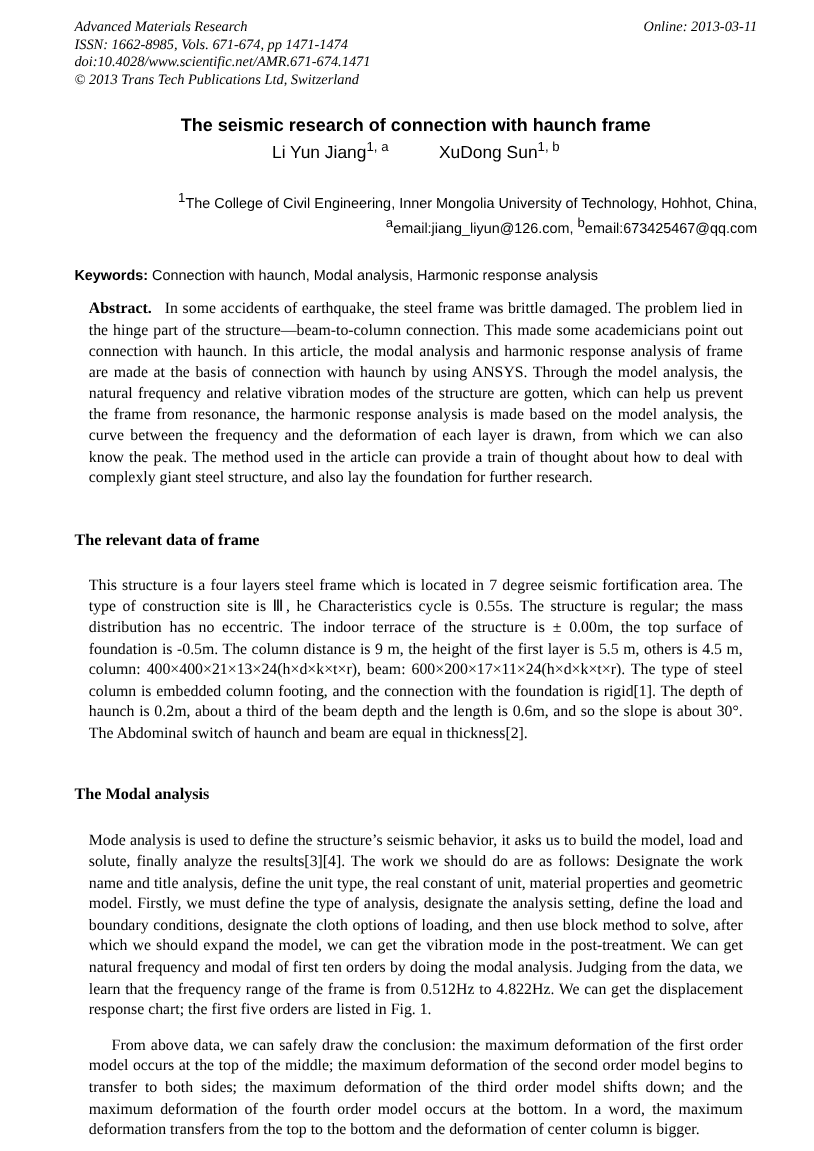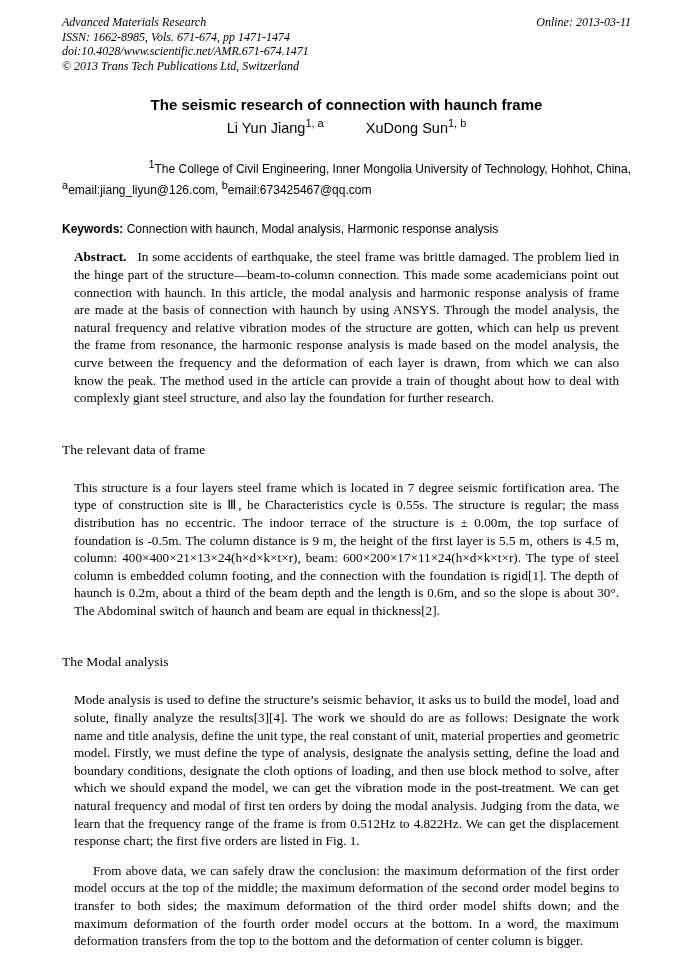--- a/index.html
+++ b/index.html
@@ -44,21 +44,21 @@
     line-height: 0;
   }
   .affiliation {
     margin-top: 26px;
     text-align: right;
     font-family: Liberation Sans, sans-serif;
     font-size: 12px;
   }
   .emails {
     margin-top: 7px;
-    text-align: left;
+    text-align: right;
     font-family: "Liberation Sans", sans-serif;
     font-size: 12px;
   }
   
   .keywords {
     margin-top: 25px;
     font-family: "Liberation Sans", sans-serif;
     font-size: 12px;
   }
   .keywords .kw-label { font-weight: bold; }
@@ -66,21 +66,21 @@
   .serif-body {
     font-family: "Liberation Serif", serif;
     font-size: 13.2px;
     line-height: 17.6px;
     text-align: justify;
   }
   .abstract { margin-top: 21px; }
   .abstract .abs-label { font-weight: bold; margin-right: 11px; }
   .section-heading {
     font-family: "Liberation Serif", serif;
-    font-weight: normal;
+    font-weight: bold;
     font-size: 13.5px;
     margin: 0;
     padding-top: 23px;
     padding-bottom: 9px;
   }
   p.body-par { margin: 12px; }
   p.body-par.indented { text-indent: 19px; }
 </style>
 </head>
 <body>

